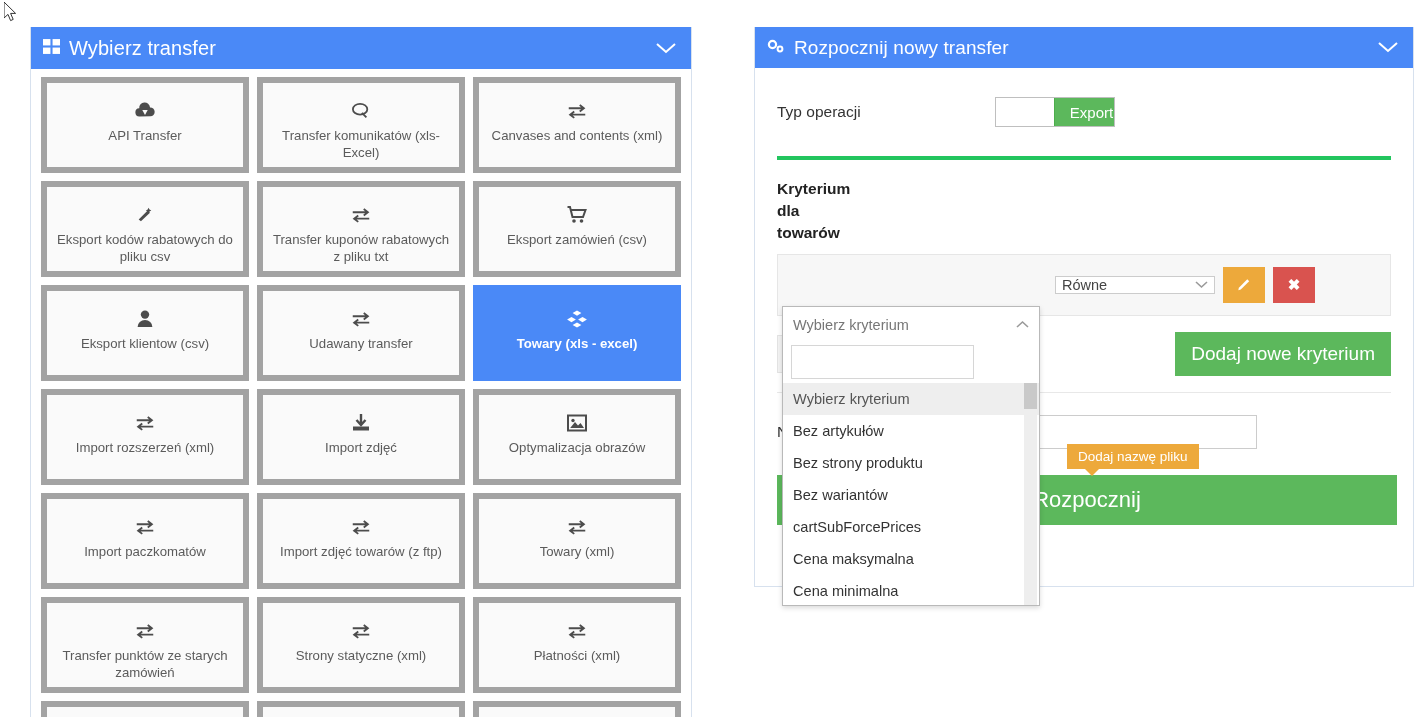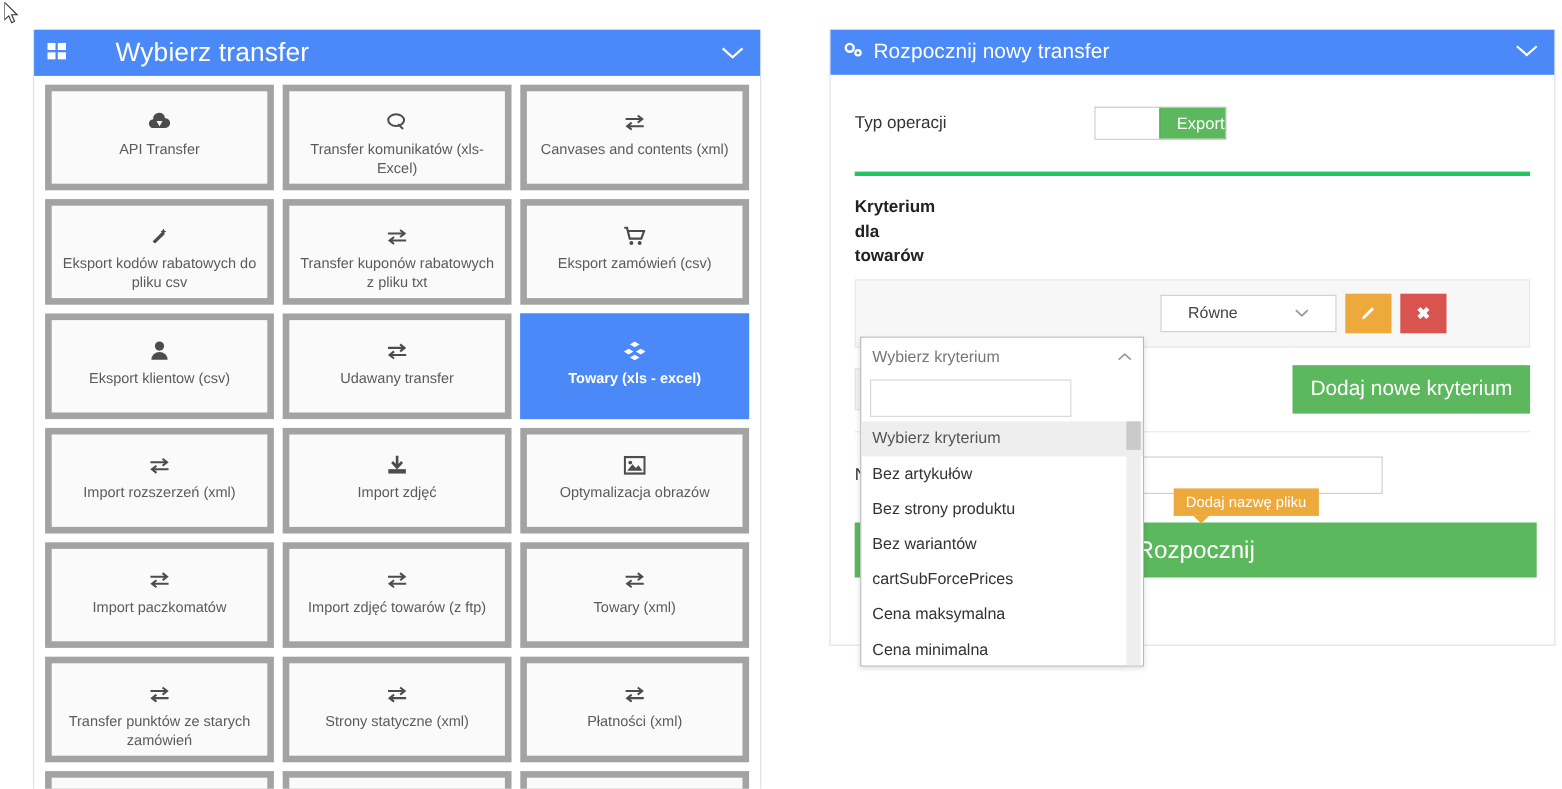--- a/index.html
+++ b/index.html
@@ -30,21 +30,21 @@
     align-items: center;
     padding: 0 14px 0 12px;
     font-size: 19px;
     font-weight: 400;
   }
   .panel-head .ptitle { margin-left: 9px; letter-spacing:.1px; }
   .panel-head .chev { margin-left: auto; }
 
   
   #panel-left { left: 30px; top: 27px; width: 662px; height: 700px; }
-  #panel-left .panel-head { height: 42px; font-size: 24px; gap: 36px; }
+  #panel-left .panel-head { height: 42px; font-size: 20px; }
   .tiles { display: grid; grid-template-columns: repeat(3, 1fr); gap: 8px; padding: 8px 10px 0 10px;}
   .tile {
     background: #fafafa;
     border: 6px solid #a3a3a3;
     height: 96px;
     display: flex;
     flex-direction: column;
     align-items: center;
     padding-top: 16px;
     color: #5b5b5b;
@@ -74,22 +74,22 @@
     display:flex; align-items:center; justify-content:center;
     border-left:1px solid #4cae4c;
     padding-left:14px;
   }
 
   .crit-title { font-size:15.5px; font-weight:bold; color:#222; line-height:22px; padding: 18px 0 10px 0; width: 90px; }
 
   .crit-box { background:#f7f7f7; border:1px solid #e6e6e6; padding: 12px 14px; display:flex; align-items:center; gap:8px; position:relative;}
   .sel-shell { position:relative; width: 255px; }
   .sel {
-    height: 34px; border:1px solid #cccccc; background:#fff;
-    display:flex; align-items:center; padding: 0 24px;
+    height: 18px; border:1px solid #cccccc; background:#fff;
+    display:flex; align-items:center; padding: 0 6px;
     font-size:14.5px; color:#777; cursor:pointer;
   }
   .sel .caret { margin-left:auto; color:#9a9a9a; font-size:12px;}
   .sel-op { width: 160px; color:#444; }
 
   .btn-sq { width:42px; height:36px; display:flex; align-items:center; justify-content:center; color:#fff; cursor:pointer; font-size:15px;}
   .btn-edit { background:#eda93b; }
   .btn-del { background:#d9534f; font-weight:bold; }
 
   .crit-row2 { display:flex; align-items:center; margin-top:16px; }

